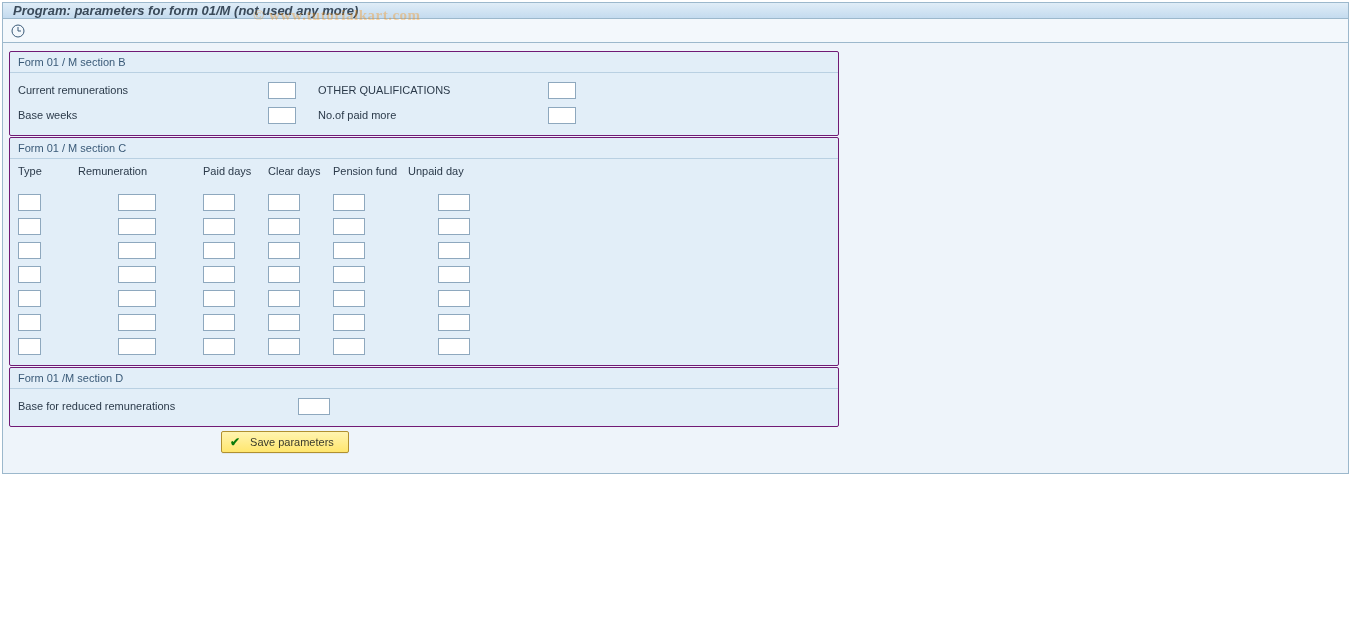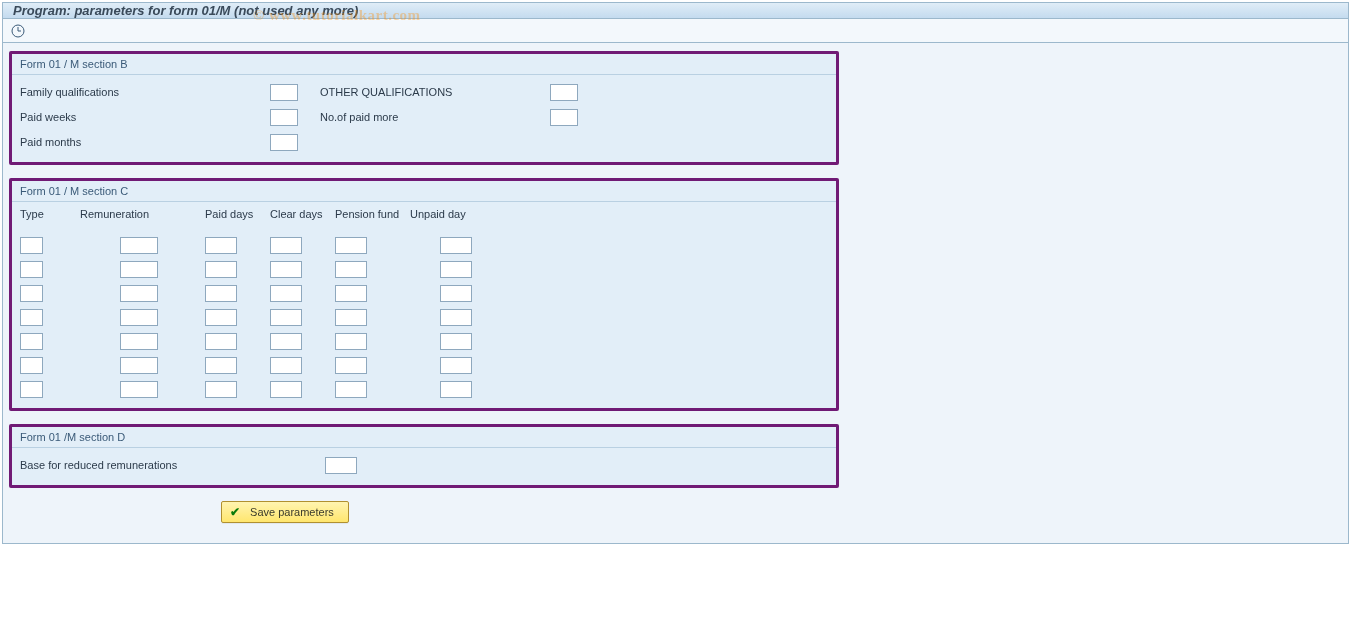--- a/index.html
+++ b/index.html
@@ -50,25 +50,25 @@
     display: inline-flex;
     align-items: center;
     justify-content: center;
     cursor: pointer;
   }
   .content {
     background: #eef4fa;
     padding: 8px 6px 20px 6px;
   }
   .group {
-    border: 3px solid #701a75;
+    border: 1px solid #701a75;
     border-radius: 2px;
     background: #e2eef8;
     width: 830px;
-    margin-bottom: 13px;
+    margin-bottom: 1px;
   }
   .group-title {
     padding: 4px 8px;
     border-bottom: 1px solid #b9d0e2;
     color: #3a5a78;
     font-size: 11px;
   }
   .group-body {
     padding: 6px 8px;
   }
@@ -155,34 +155,30 @@
       </svg>
     </span>
   </div>
 
   <div class="content">
 
     <div class="group">
       <div class="group-title">Form 01 / M section B</div>
       <div class="group-body">
         <div class="row">
-          <div class="col-label-1">Family qualifications</div>
+          <div class="col-label-1">Current remunerations</div>
           <div class="col-input-1"><input class="txt" style=""></div>
           <div class="col-label-2">OTHER QUALIFICATIONS</div>
           <div class="col-input-2"><input class="txt" style=""></div>
         </div>
         <div class="row">
-          <div class="col-label-1">Paid weeks</div>
+          <div class="col-label-1">Base weeks</div>
           <div class="col-input-1"><input class="txt" style=""></div>
           <div class="col-label-2">No.of paid more</div>
           <div class="col-input-2"><input class="txt" style=""></div>
-        </div>
-        <div class="row">
-          <div class="col-label-1">Paid months</div>
-          <div class="col-input-1"><input class="txt" style=""></div>
         </div>
       </div>
     </div>
 
     <div class="group">
       <div class="group-title">Form 01 / M section C</div>
       <div class="group-body">
         <div class="table-header">
           <div class="hdr c-type">Type</div>
           <div class="hdr c-remun">Remuneration</div>
@@ -249,21 +245,21 @@
               <div class="c-unpaid"><input class="txt" style=""></div>
             </div>
           </div>
       </div>
     </div>
 
     <div class="group">
       <div class="group-title">Form 01 /M section D</div>
       <div class="group-body">
         <div class="row">
-          <div style="width:305px">Base for reduced remunerations</div>
+          <div style="width:280px">Base for reduced remunerations</div>
           <div><input class="txt" style="width: 32px;"></div>
         </div>
       </div>
     </div>
 
     <div class="action-row">
       <button class="sap-button">
         <span class="check">✔</span>
         <span>Save parameters</span>
       </button>

